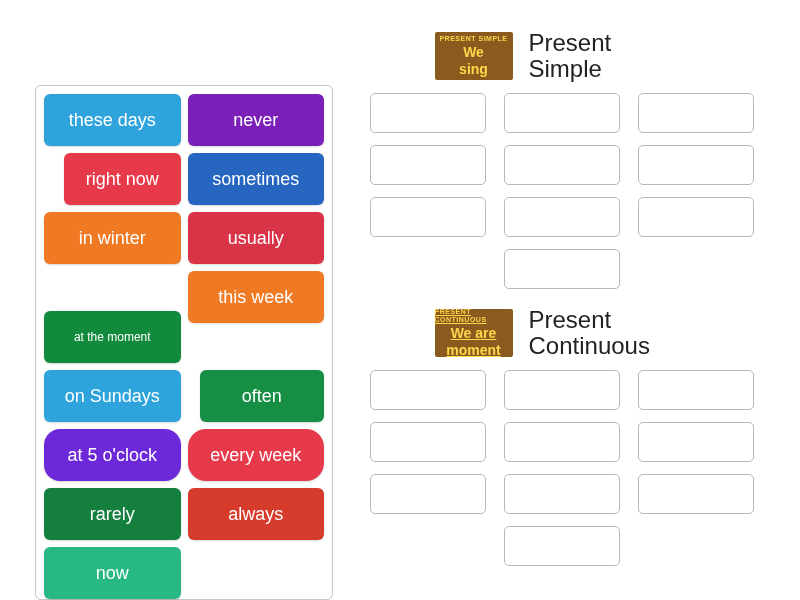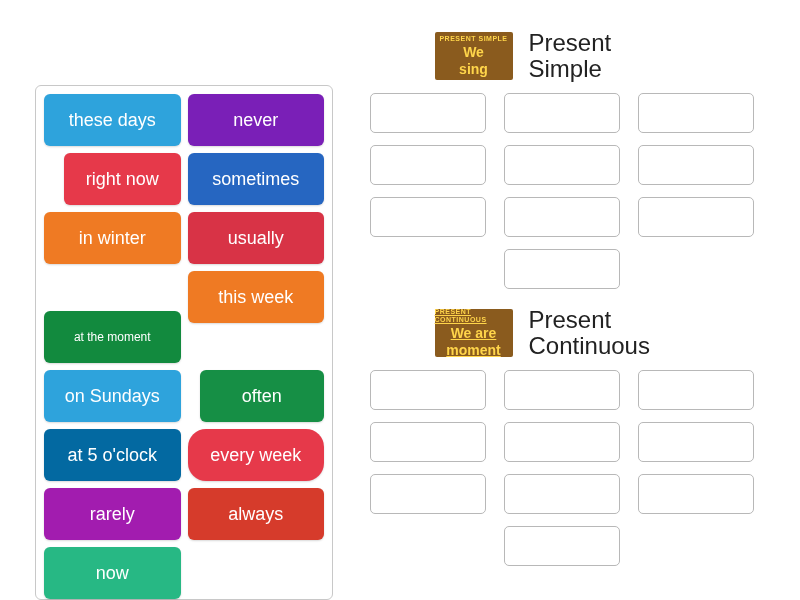--- a/index.html
+++ b/index.html
@@ -117,23 +117,23 @@
         <div class="word-tile" style="background: rgb(46, 163, 220);">these days</div>
         <div class="word-tile" style="background: rgb(122, 31, 183);">never</div>
         <div class="word-tile" style="background: rgb(230, 57, 74); margin-left: 20px;">right now</div>
         <div class="word-tile" style="background: rgb(38, 102, 193);">sometimes</div>
         <div class="word-tile" style="background: rgb(239, 122, 35);">in winter</div>
         <div class="word-tile" style="background: rgb(216, 51, 70);">usually</div>
         <div class="word-tile" style="background: rgb(18, 138, 62); font-size: 12px; margin-top: 40px;">at the moment</div>
         <div class="word-tile" style="background: rgb(239, 122, 35);">this week</div>
         <div class="word-tile" style="background: rgb(46, 163, 220);">on Sundays</div>
         <div class="word-tile" style="background: rgb(22, 143, 69); margin-left: 12px;">often</div>
-        <div class="word-tile" style="background: #0369a1;">at 5 o'clock</div>
+        <div class="word-tile" style="background: #6d28d9; border-radius: 16px;">at 5 o'clock</div>
         <div class="word-tile" style="background: rgb(230, 57, 74); border-radius: 18px;">every week</div>
-        <div class="word-tile" style="background: #a21caf;">rarely</div>
+        <div class="word-tile" style="background: #15803d;">rarely</div>
         <div class="word-tile" style="background: rgb(214, 59, 43);">always</div>
         <div class="word-tile" style="background: rgb(39, 184, 132);">now</div>
       </div>
   </div>
 
   <div class="target-area">
 
     <div class="section">
       <div class="section-header">
         <div class="badge" id="badge-simple" style="background: rgb(138, 91, 30);">

